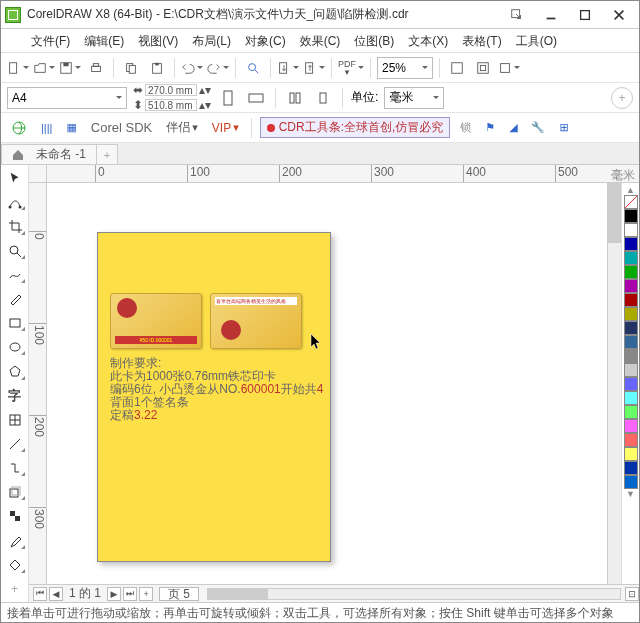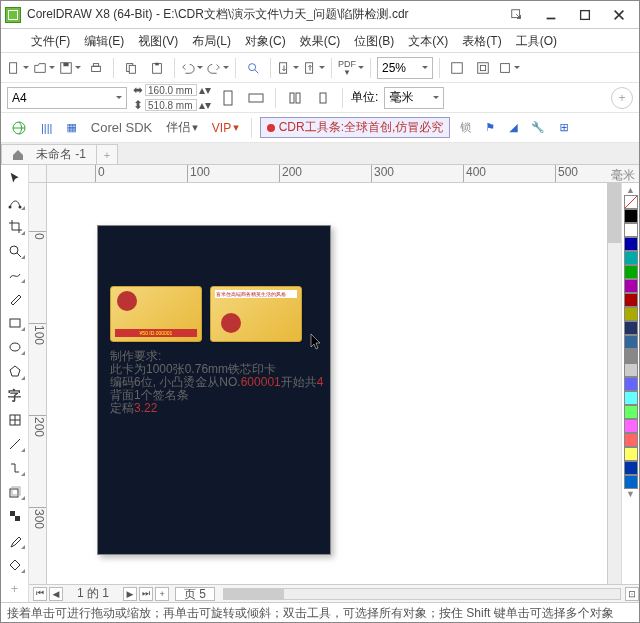--- a/index.html
+++ b/index.html
@@ -40,21 +40,21 @@
 .tool.fly::after{content:"";position:absolute;right:1px;bottom:1px;border:2px solid transparent;border-right-color:#888;border-bottom-color:#888}
 .canvaswrap{flex:1;display:flex;flex-direction:column;min-width:0}
 .rulerrow{height:18px;display:flex}
 .rcorner{width:18px;background:#f5f5f5;border-right:1px solid #ccc;border-bottom:1px solid #ccc}
 .hruler{flex:1;background:#f5f5f5;border-bottom:1px solid #ccc;position:relative;overflow:hidden;font-size:9px;color:#666}
 .hruler .tick{position:absolute;top:0;height:100%;border-left:1px solid #aaa;padding-left:2px}
 .canvasrow{flex:1;display:flex;min-height:0}
 .vruler{width:18px;background:#f5f5f5;border-right:1px solid #ccc;position:relative;overflow:hidden;font-size:9px;color:#666}
 .vruler .tick{position:absolute;left:0;width:100%;border-top:1px solid #aaa;padding-top:1px;writing-mode:vertical-rl}
 .canvas{flex:1;background:#fff;position:relative;overflow:hidden}
-.page{position:absolute;left:50px;top:42px;width:234px;height:330px;background:#0f172a;border:1px solid #888;box-shadow:3px 3px 6px rgba(0,0,0,.25)}
+.page{position:absolute;left:50px;top:49px;width:234px;height:330px;background:#fde047;border:1px solid #888;box-shadow:3px 3px 6px rgba(0,0,0,.25)}
 .card{position:absolute;width:92px;height:56px;background:linear-gradient(140deg,#f4d77a,#e8b83a);border:1px solid #c9a23a;border-radius:3px;box-shadow:1px 1px 2px rgba(0,0,0,.2);font-size:6px;color:#7a3;overflow:hidden}
 .card1{left:12px;top:60px}
 .card2{left:112px;top:60px}
 .card .seal{width:20px;height:20px;border-radius:50%;background:#b33;position:absolute}
 .card1 .seal{left:6px;top:4px}
 .card2 .seal{left:10px;bottom:8px}
 .card .redbar{position:absolute;bottom:4px;left:4px;right:4px;height:8px;background:#c33;font-size:5px;color:#ff0;text-align:center;line-height:8px}
 .card2 .toptxt{position:absolute;top:3px;left:4px;right:4px;font-size:5px;color:#b22;background:#fff;padding:1px}
 .notes{position:absolute;left:12px;top:124px;font-size:9px;color:#666;line-height:13px;font-family:SimSun}
 .notes .hl{color:#b33}
@@ -208,21 +208,21 @@
     </div>
 </div>
 
 <div class="propbar">
   <div class="combo" style="width:120px">
       <span>A4</span>
     </div>
   <div class="dimbox">
     <div class="dimrow">
         <span>⬌</span>
-        <span class="diminput">160.0 mm</span>
+        <span class="diminput">270.0 mm</span>
         <span>▴▾</span>
       </div>
     <div class="dimrow">
         <span>⬍</span>
         <span class="diminput">510.8 mm</span>
         <span>▴▾</span>
       </div>
   </div>
   <div class="tbtn">
       <svg width="14" height="16" viewBox="0 0 14 16">
@@ -456,21 +456,21 @@
             <div class="sw" style="background: rgb(0, 51, 170);"></div>
             <div class="sw" style="background: rgb(0, 102, 204);"></div>
           </div>
         <div style="font-size:9px;color:#888">▼</div>
       </div>
     </div>
     <div class="navbar">
       <div class="pgnav">
         <div class="pgbtn">⏮</div>
         <div class="pgbtn">◀</div>
-        <span style="margin:0 12px">1 的 1</span>
+        <span style="margin:0 4px">1 的 1</span>
         <div class="pgbtn">▶</div>
         <div class="pgbtn">⏭</div>
         <div class="pgbtn">+</div>
         <div class="pgtab">页 5</div>
       </div>
       <div class="hscroll">
           <div class="thumb"></div>
         </div>
       <div class="pgbtn">⊡</div>
     </div>

